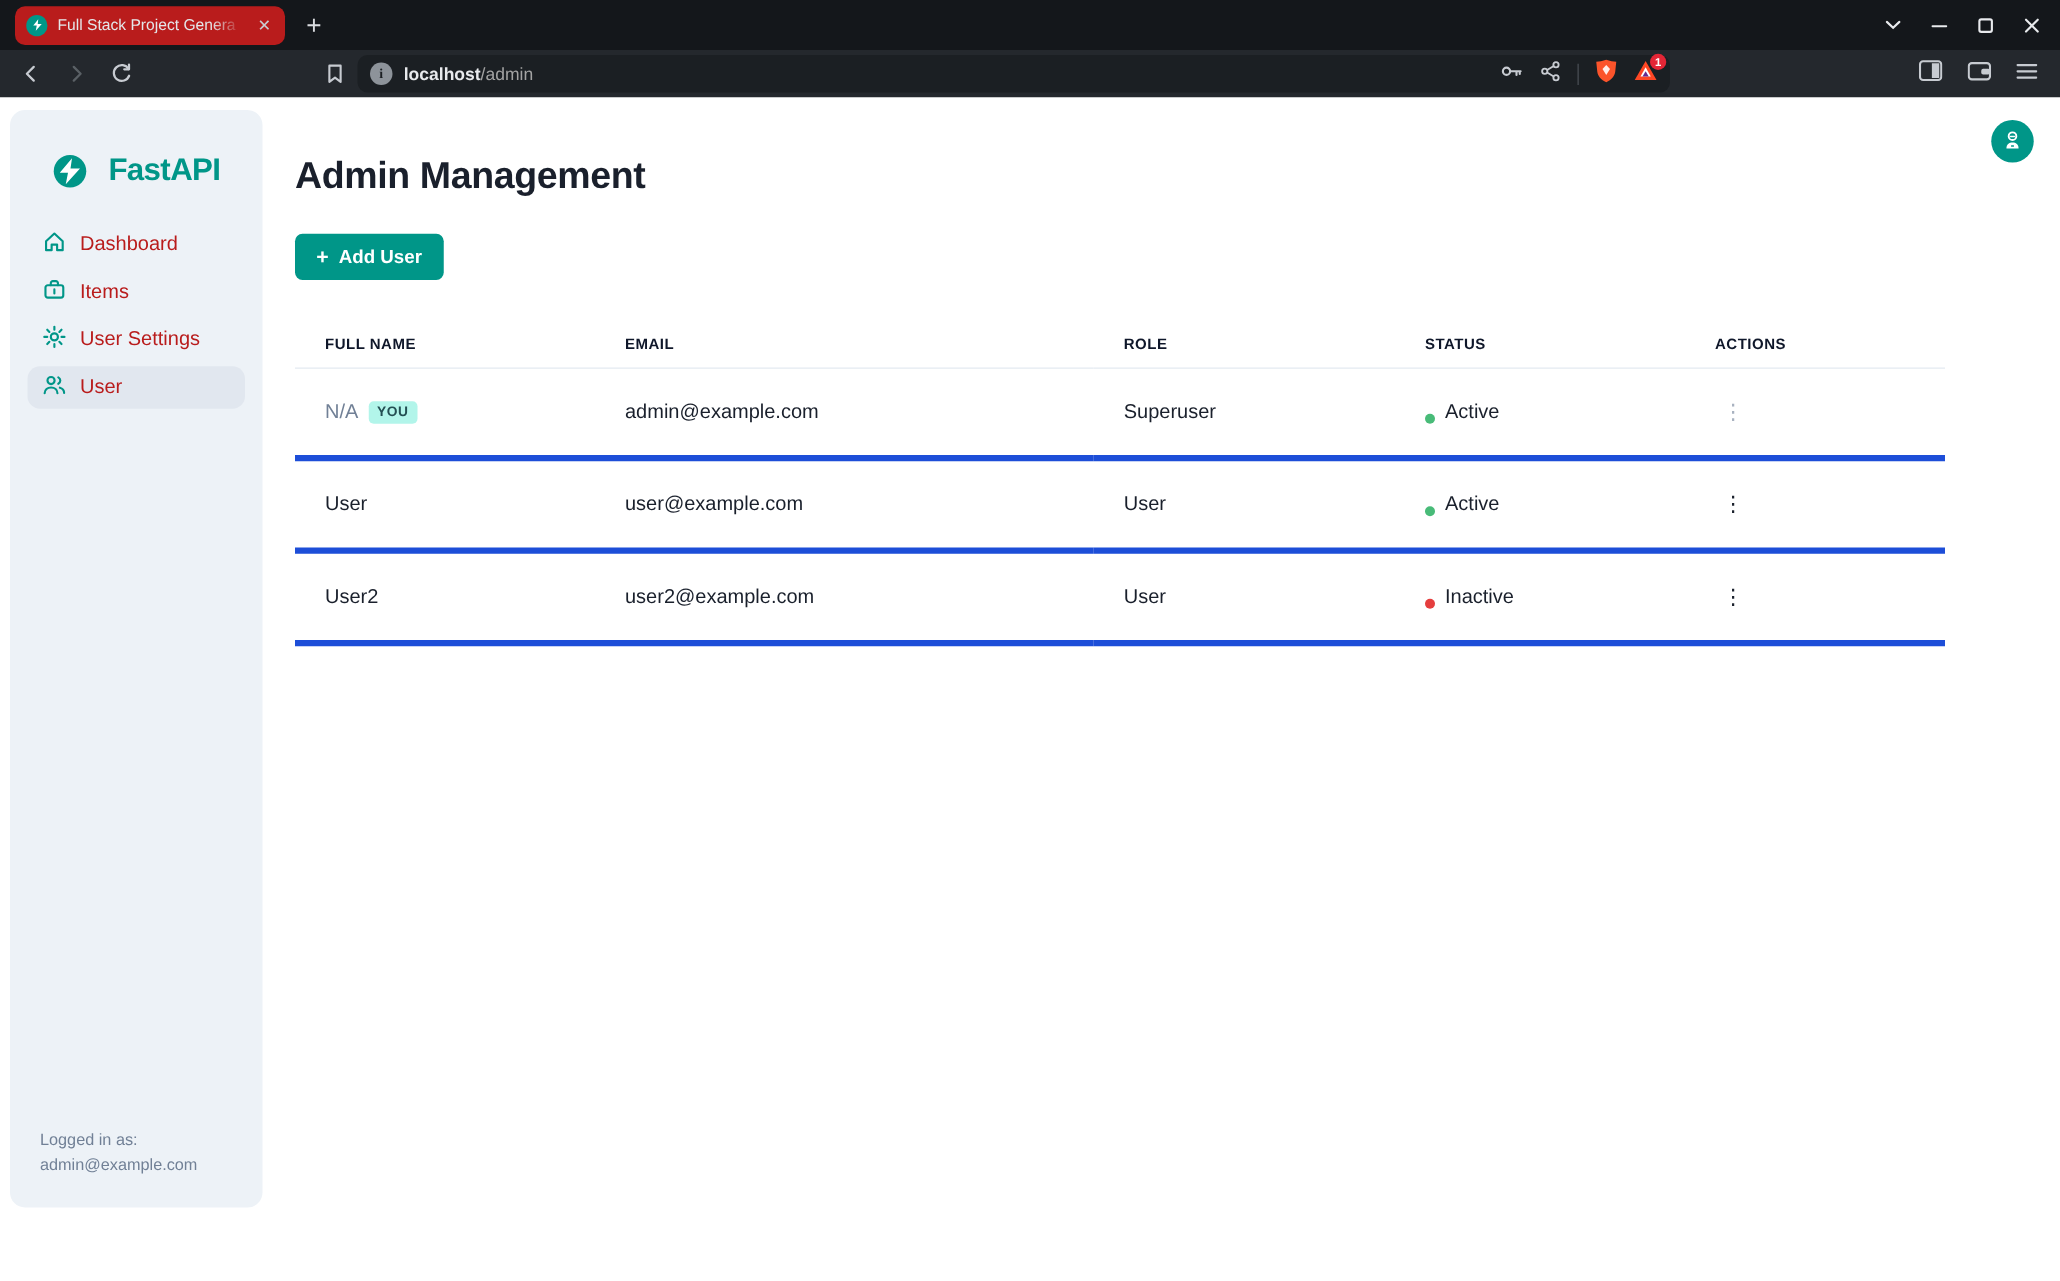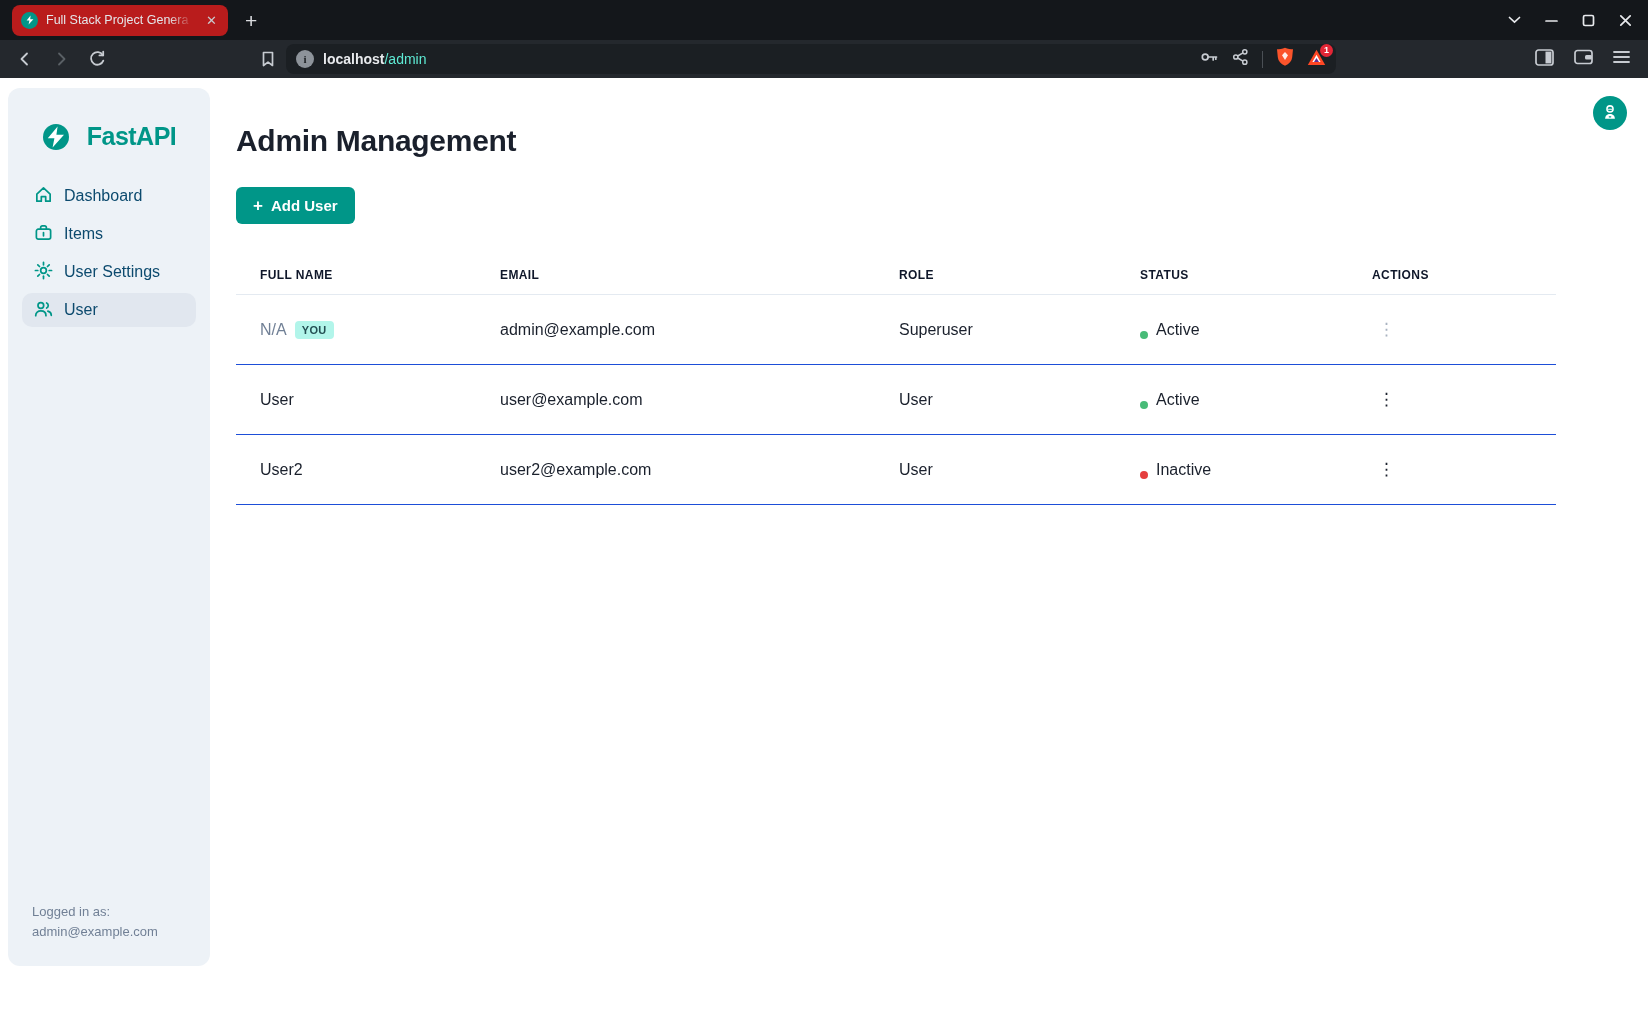--- a/index.html
+++ b/index.html
@@ -54,21 +54,21 @@
     width: 1050px; height: 30px; background: #1B1F23; border-radius: 8px;
     display: flex; align-items: center; padding: 0 10px; gap: 9px;
   }
   .info-badge {
     width: 18px; height: 18px; border-radius: 50%; background: #8D939A;
     color: #1B1F23; font-size: 11px; font-weight: 700; font-family: "Liberation Serif", serif;
     display: flex; align-items: center; justify-content: center; flex-shrink: 0;
   }
   .url-text { font-size: 14px; }
   .url-host { color: #E8EAED; font-weight: 600; }
-  .url-path { color: #5eead4; }
+  .url-path { color: #a3a3a3; }
   .urlbar-spacer { flex: 1; }
   .urlbar-icons { display: flex; align-items: center; gap: 13px; }
   .vdivider { width: 1px; height: 17px; background: #4A4F55; }
   .rewards-wrap { position: relative; }
   .badge-count {
     position: absolute; top: -5px; right: -7px; min-width: 13px; height: 13px;
     background: #E32636; border-radius: 7px; color: #fff; font-size: 9px;
     font-weight: 700; display: flex; align-items: center; justify-content: center;
     padding: 0 3px;
   }
@@ -79,21 +79,21 @@
 
   .sidebar {
     position: absolute; left: 8px; top: 10px; width: 202px; height: 878px;
     background: #EDF2F7; border-radius: 12px; padding-top: 34px;
   }
   .logo { display: flex; align-items: center; justify-content: center; gap: 17px; }
   .logo-text { color: #009688; font-size: 25px; font-weight: 700; letter-spacing: -0.5px; }
   .nav-list { margin-top: 28px; padding: 0 14px; }
   .nav-item {
     display: flex; align-items: center; gap: 11px; padding: 7px 12px;
-    border-radius: 10px; color: #0c4a6e; font-size: 16px; margin-bottom: 4px;
+    border-radius: 10px; color: #b91c1c; font-size: 16px; margin-bottom: 4px;
     cursor: pointer; height: 34px;
   }
   .nav-item.active { background: #E1E7EF; }
   .nav-item svg { flex-shrink: 0; }
   .sidebar-footer {
     position: absolute; left: 24px; bottom: 24px;
     font-size: 13px; color: #718096; line-height: 20px;
   }
 
   .main { margin-left: 210px; flex: 1; position: relative; padding: 0 0 0 26px; }
@@ -115,21 +115,21 @@
   .plus-glyph { font-size: 17px; font-weight: 700; line-height: 1; margin-top: -1px; }
 
   
   .users-table { margin-top: 30px; width: 1320px; border-collapse: collapse; table-layout: fixed; }
   .users-table th {
     text-align: left; font-size: 12px; font-weight: 700; color: #0f172a;
     letter-spacing: 0.4px; padding: 14px 24px 12px; border-bottom: 1px solid #E4EAF1;
   }
   .users-table td {
     padding: 24px 24px; font-size: 16px; color: #1A202C;
-    border-bottom: 1px solid #1d4ed8; vertical-align: middle;
+    border-bottom: 5px solid #1d4ed8; vertical-align: middle;
   }
   .name-na { color: #718096; }
   .you-badge {
     display: inline-block; background: #B2F5EA; color: #234E52;
     font-size: 11px; font-weight: 700; letter-spacing: 0.4px;
     padding: 3px 7px; border-radius: 4px; margin-left: 8px; vertical-align: 1px;
   }
   .status { display: flex; align-items: flex-end; gap: 8px; }
   .status-dot { width: 8px; height: 8px; border-radius: 50%; flex-shrink: 0; }
   .status[data-color="green"] .status-dot { background: #48BB78; }

